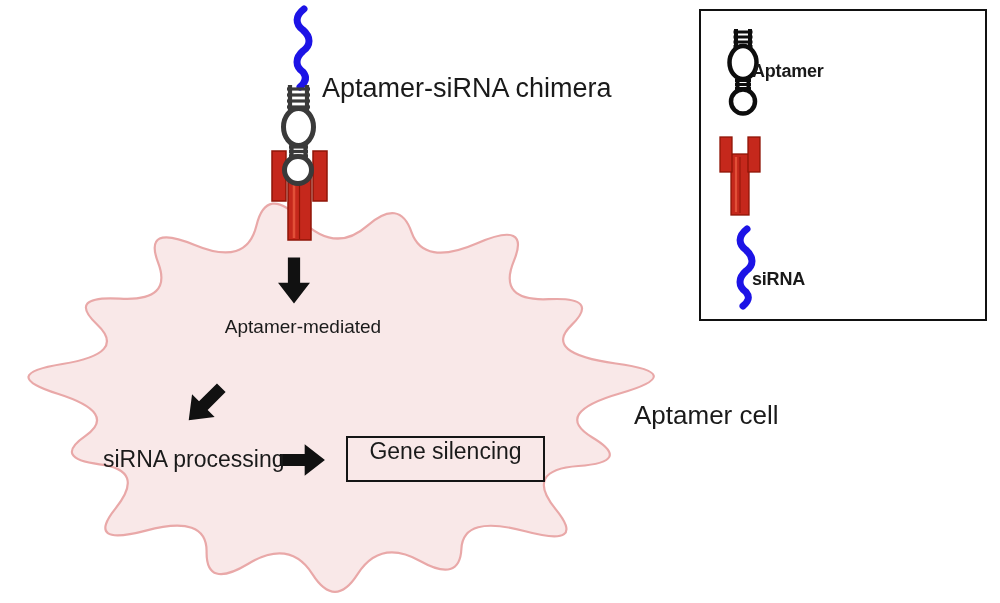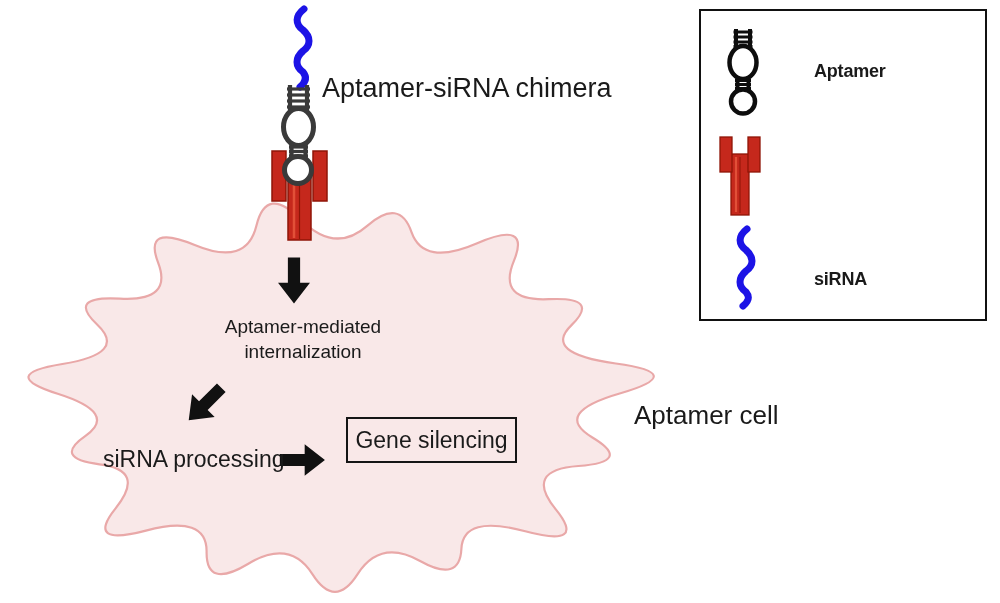--- a/index.html
+++ b/index.html
@@ -6,27 +6,27 @@
   .canvas{
     position:relative;width:1000px;height:603px;background:#ffffff;
     font-family:"Liberation Sans",sans-serif;color:#1a1a1a;overflow:hidden;
   }
   svg.layer{position:absolute;left:0;top:0;}
   .txt{position:absolute;white-space:nowrap;}
   .chimera-label{left:322px;top:73px;font-size:27px;text-align:right;}
   .internalization{left:173px;top:314px;width:260px;text-align:center;
     font-size:19px;line-height:25px;white-space:normal;}
   .processing-label{left:80px;top:446px;font-size:23px;margin-left:23px;}
-  .silencing-box{position:absolute;left:346px;top:417px;width:171px;height:46px;
+  .silencing-box{position:absolute;left:346px;top:436px;width:199px;height:46px;
     border:2.5px solid #151515;box-sizing:border-box;display:flex;
-    align-items:center;justify-content:center;font-size:23px;background:transparent;}
+    justify-content:center;font-size:23px;background:transparent;}
   .target-cell-label{left:634px;top:400px;font-size:26px;}
   .legend-box{position:absolute;left:699px;top:9px;width:288px;height:312px;
     border:2.5px solid #111111;box-sizing:border-box;background:transparent;}
-  .legend-label{position:absolute;left:814px;font-weight:bold;font-size:18px;
+  .legend-label{position:absolute;left:752px;font-weight:bold;font-size:18px;
     letter-spacing:-0.2px;white-space:nowrap;}
   .legend-label.l1{top:61px;}
   .legend-label.l2{top:177px;}
   .legend-label.l3{top:269px;}
 </style>
 </head>
 <body>
 
 <div class="canvas">
 
@@ -99,21 +99,20 @@
       <rect x="748" y="137" width="12" height="35"></rect>
     </g>
 
     <path d="M747,229 c-9,7 -9,15 -1,21 c8,7 8,15 0,21 c-8,7 -8,15 0,21 c4,5 3,9 -3,14" fill="none" stroke-width="7" stroke-linecap="round" stroke="#1c13e6"></path>
   </svg>
 
   <div class="txt chimera-label">Aptamer-siRNA chimera</div>
 
   <div class="txt internalization">
     <div>Aptamer-mediated</div>
-    <div>internalization</div>
   </div>
 
   <div class="txt processing-label">siRNA processing</div>
 
   <div class="silencing-box">
     <span>Gene silencing</span>
   </div>
 
   <div class="txt target-cell-label">Aptamer cell</div>
 

